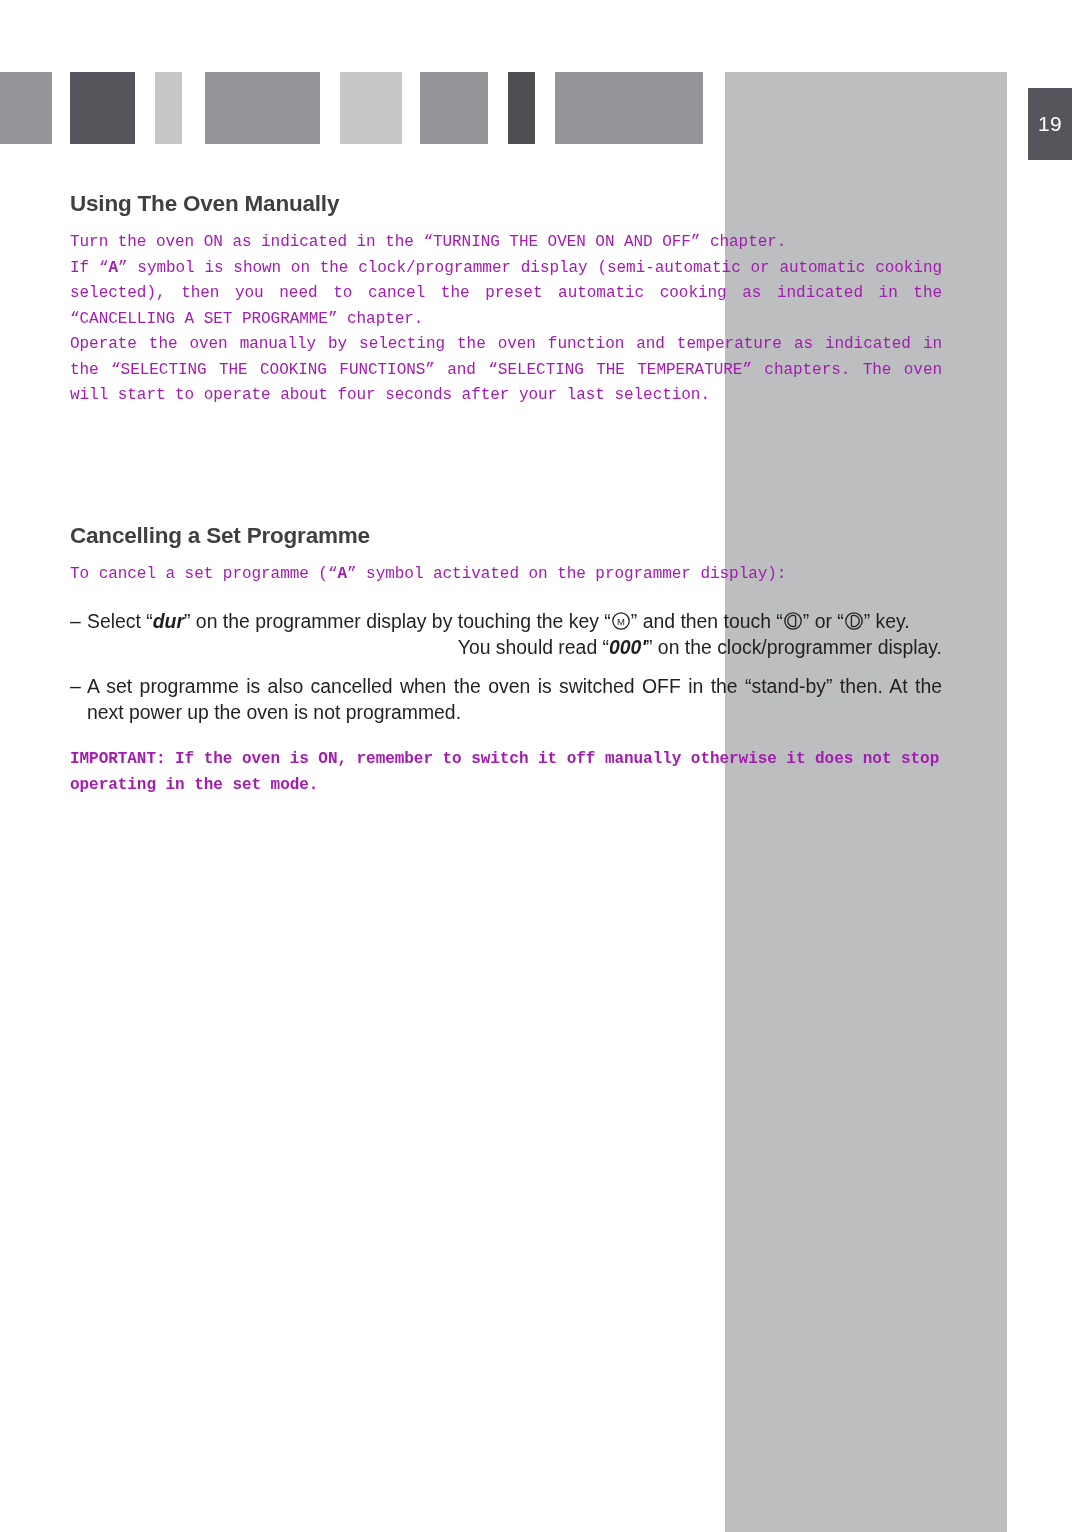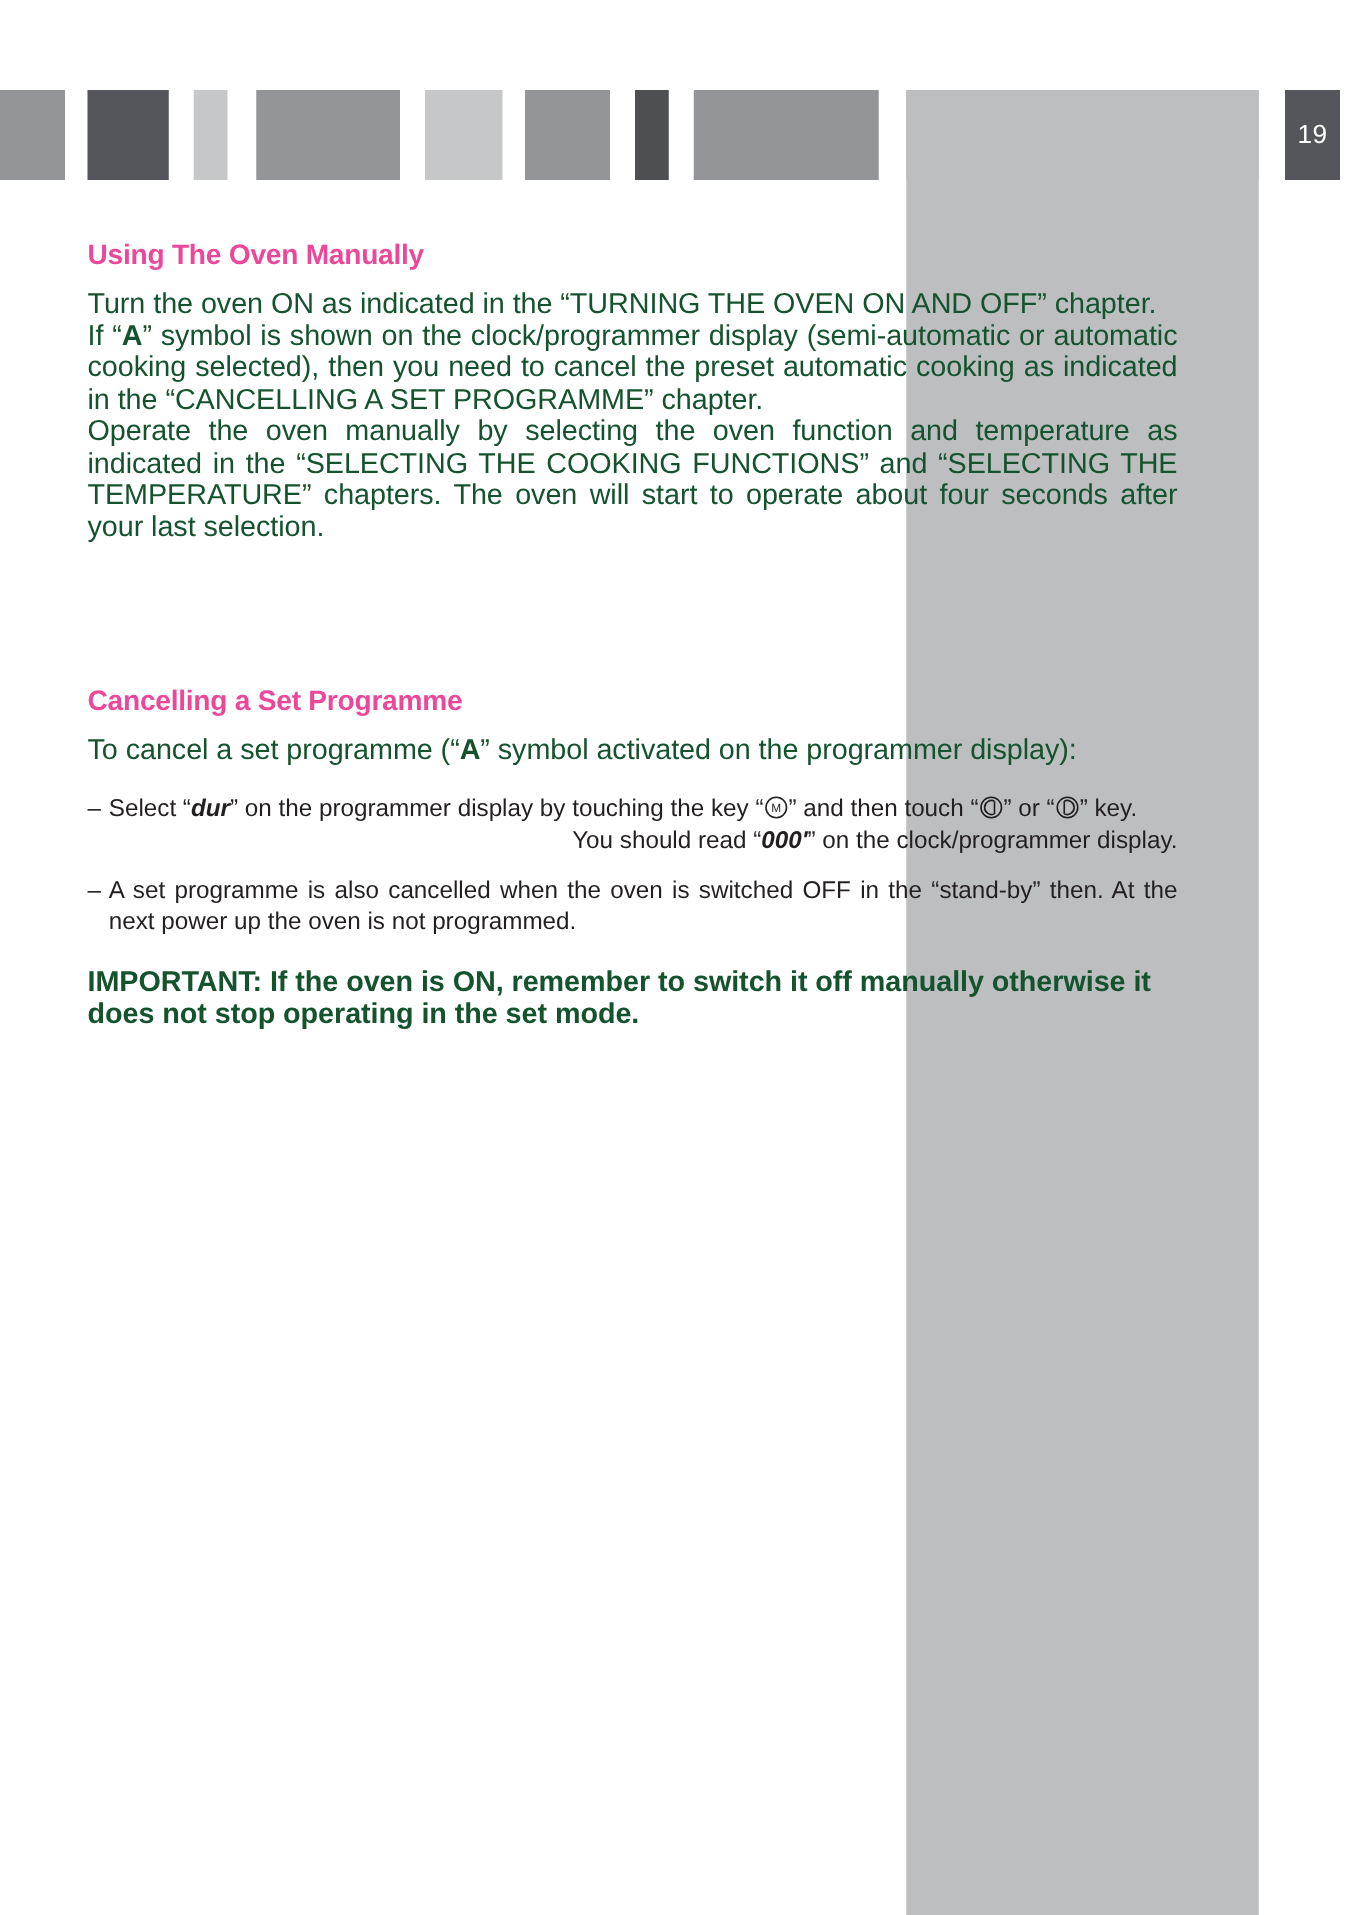--- a/index.html
+++ b/index.html
@@ -39,21 +39,21 @@
   .hbar {
     position: absolute;
     top: 0;
     height: 72px;
   }
 
   
   #page-number-box {
     position: absolute;
     left: 1028px;
-    top: 72px;
+    top: 88px;
     width: 44px;
     height: 72px;
     background: #54565b;
     z-index: 3;
     display: flex;
     align-items: center;
     justify-content: center;
   }
   #page-number-box .num {
     color: #ffffff;
@@ -69,34 +69,35 @@
     top: 190px;
     width: 872px;
     z-index: 2;
   }
 
   h2.section-heading {
     font-size: 22.5px;
     font-weight: bold;
     margin: 0 0 13px 0;
     letter-spacing: -0.2px;
-    color: #ec4899;
+    color: #404040;
     line-height: 1.2;
   }
   h2.section-heading.second {
     margin-top: 0;
   }
 
   p.body-text {
-    font-size: 23px;
+    font-size: 16px;
     line-height: 25.5px;
     margin: 0;
-    color: #14532d;
+    color: #a21caf;
     text-align: justify;
     letter-spacing: -0.05px;
+    font-family: Liberation Mono, monospace;
   }
   p.body-text.nojust { text-align: left; }
 
   p.body-text.bold-note {
     font-weight: bold;
     text-align: left;
   }
 
   .block-gap-lg { height: 113px; }
   .block-gap-md { height: 22px; }

